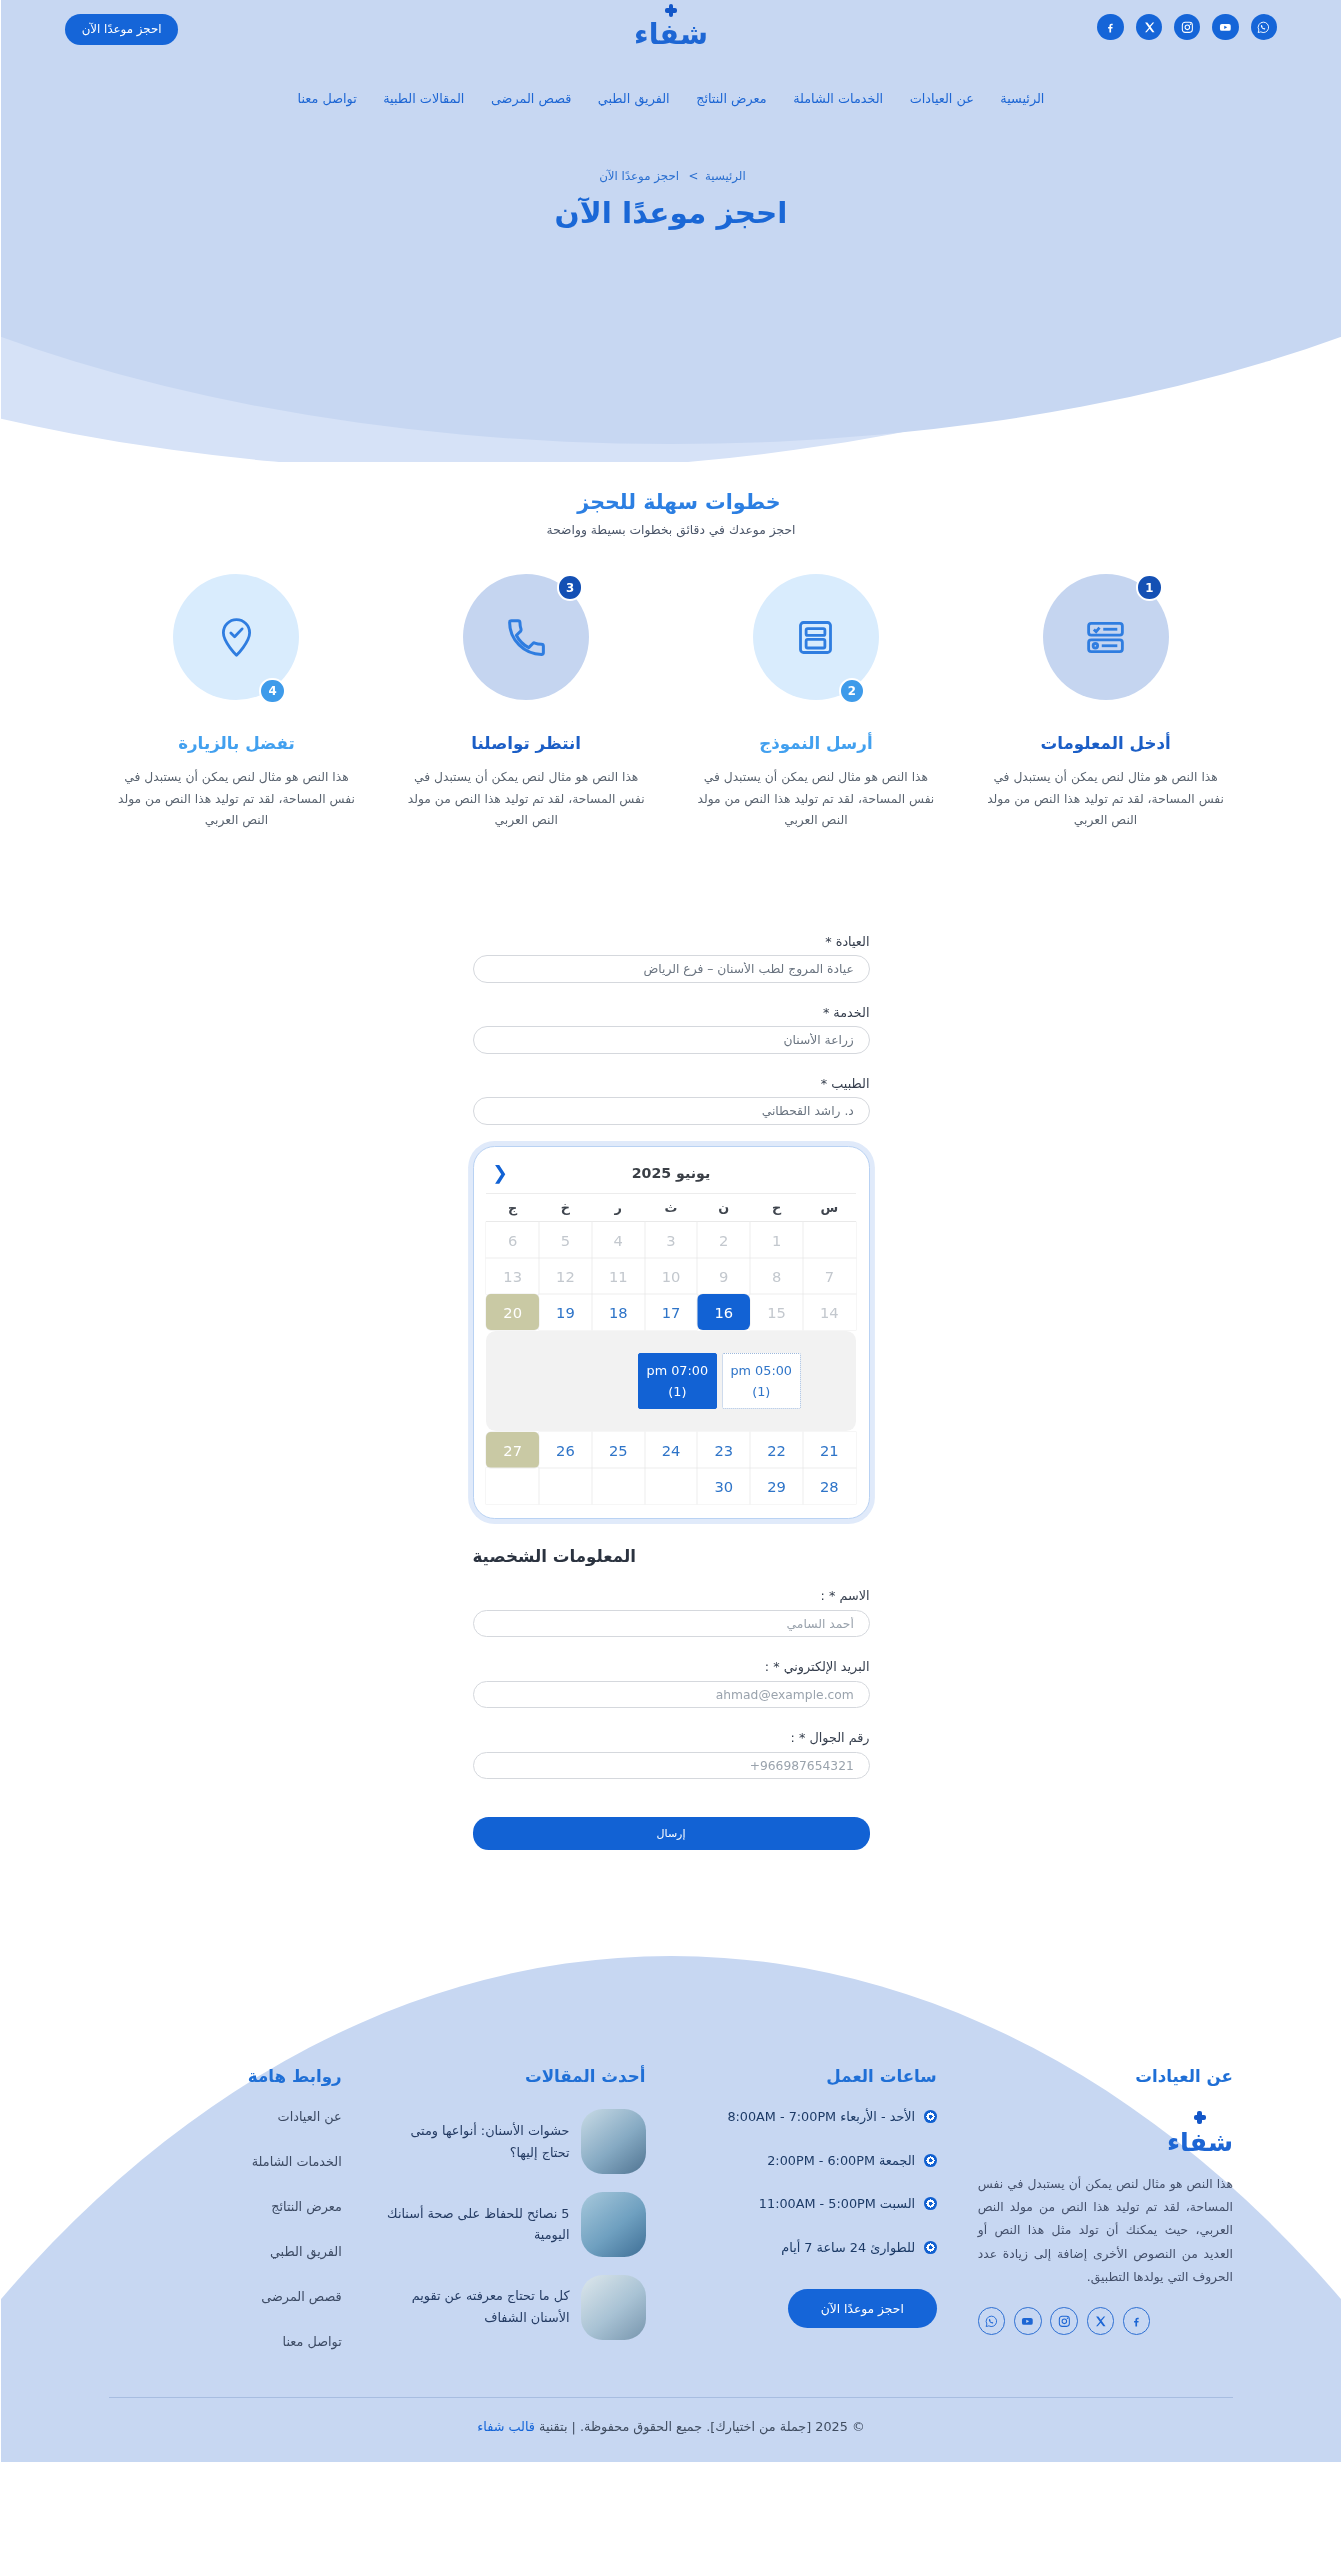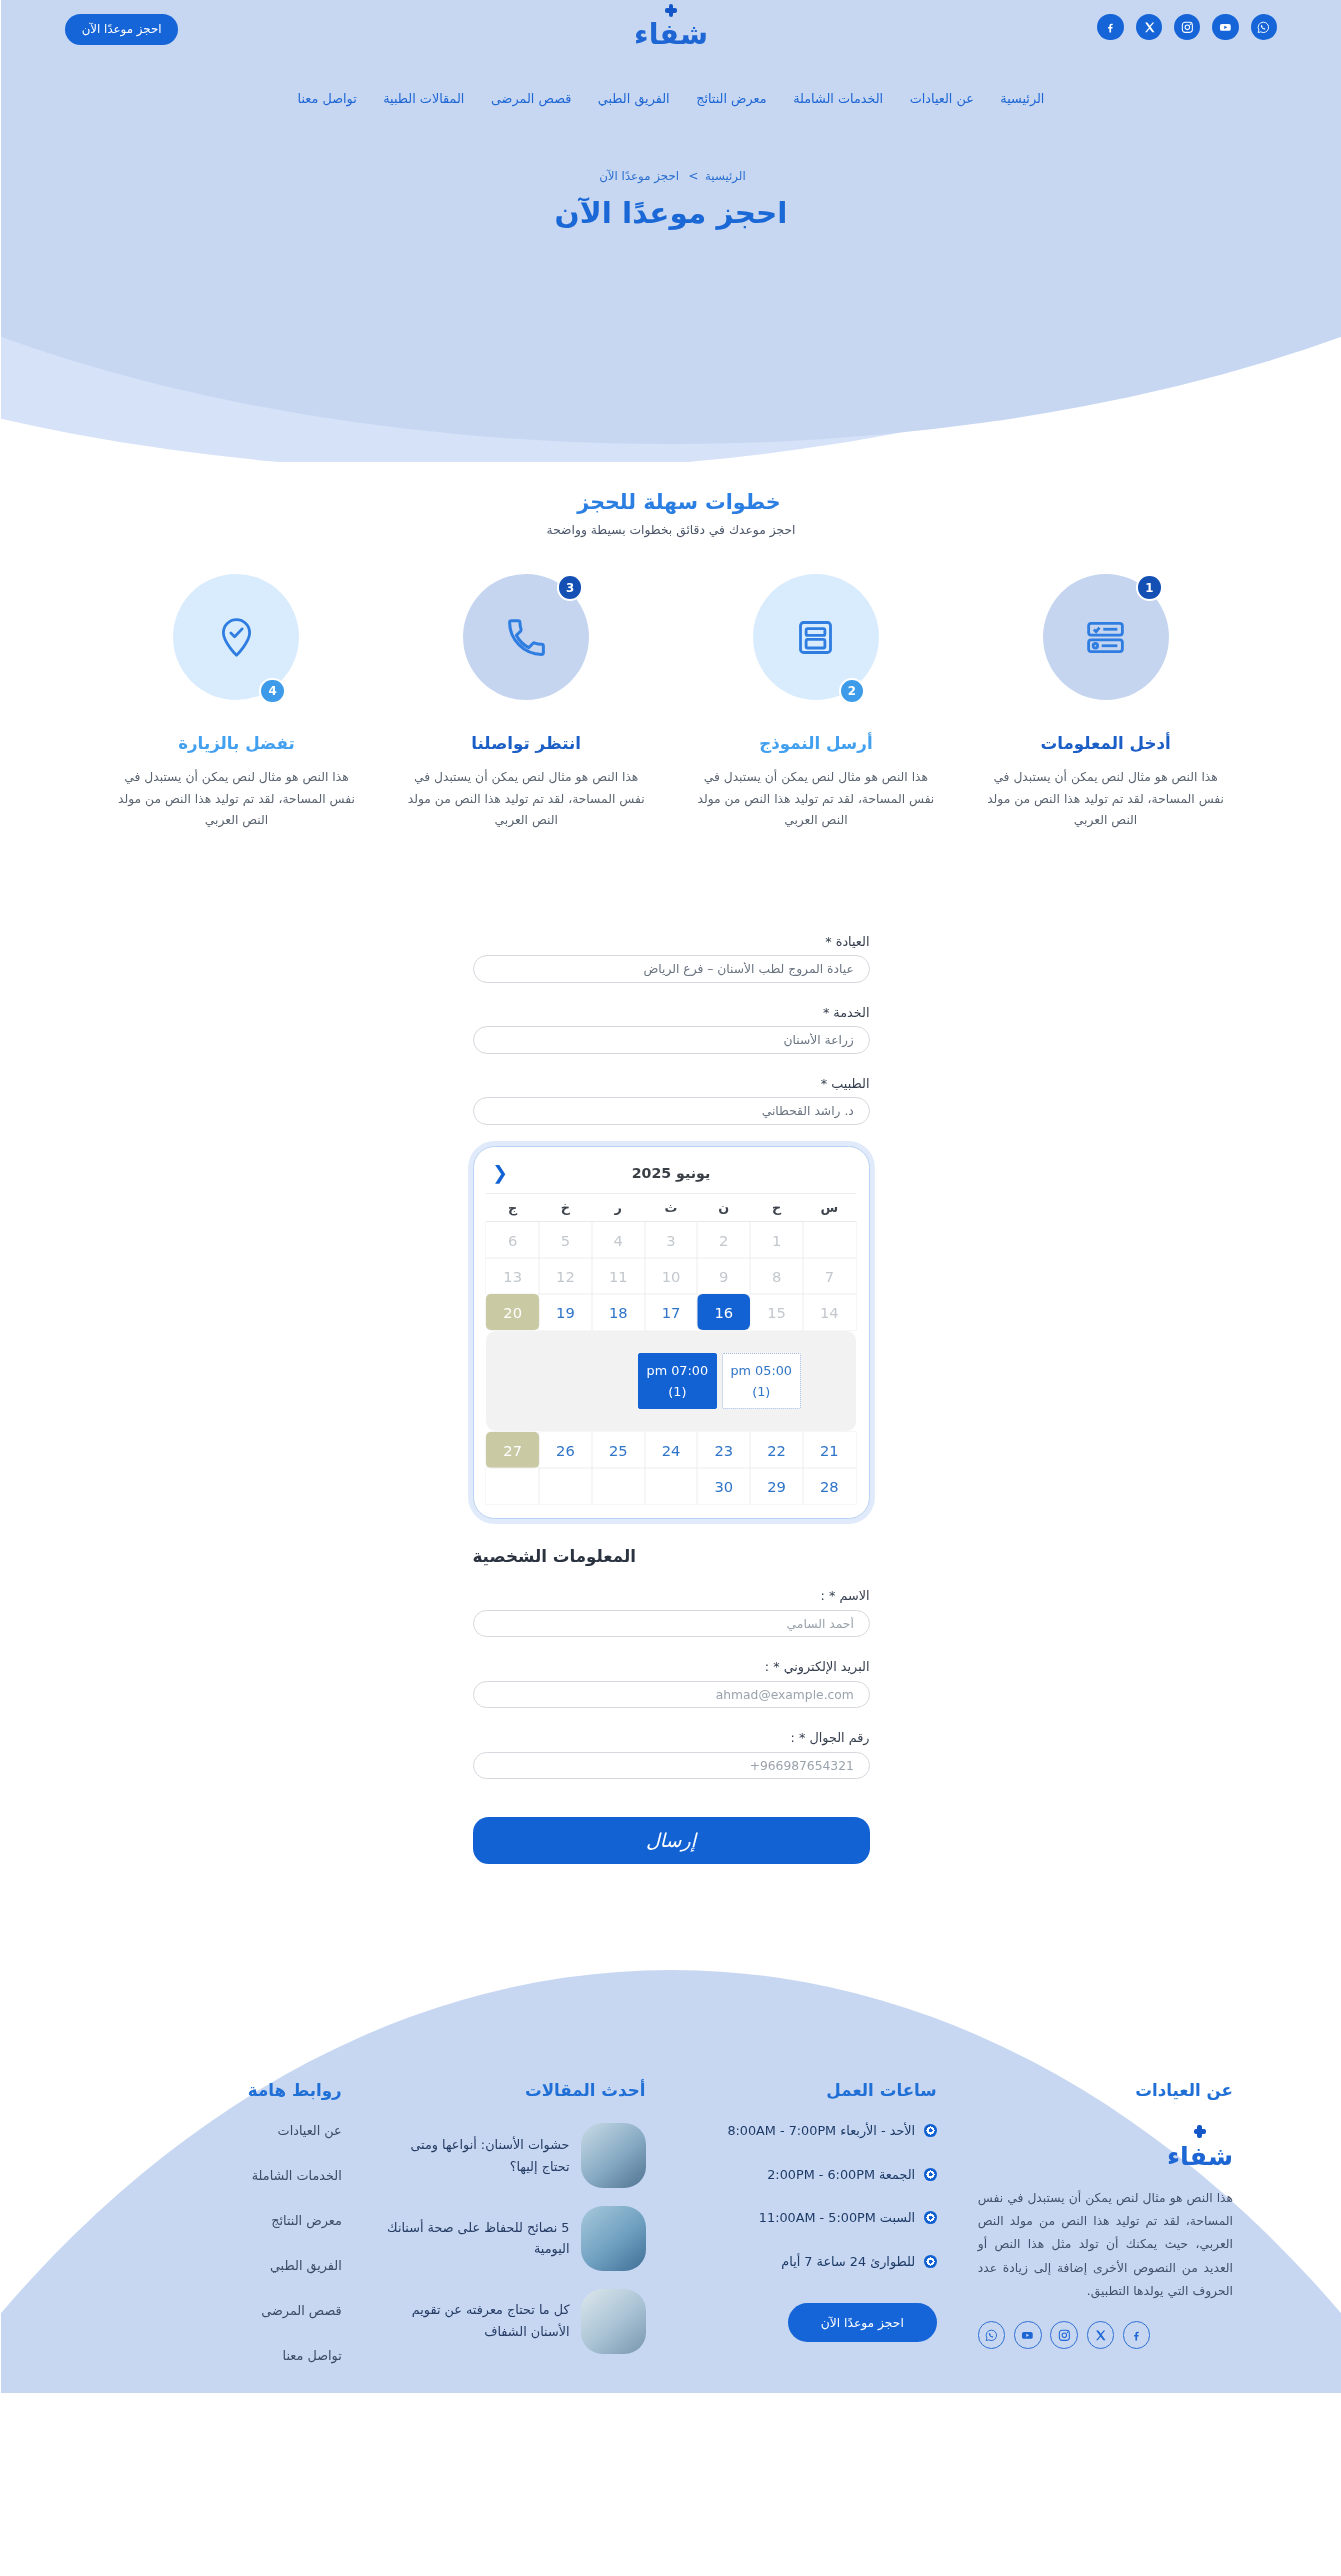--- a/index.html
+++ b/index.html
@@ -93,22 +93,22 @@
   .slots { grid-column:1/-1; background:#f2f2f2; border-radius:9.8px; margin:1px 0;
     height:100px; display:flex; align-items:center; padding-right:55px; gap:4.9px; }
   .slot { width:79px; height:56px; display:flex; flex-direction:column; align-items:center;
     justify-content:center; gap:6px; font-size:12.8px; background:#fff; color:#2e74c8;
     border:1px dotted #9db8dc; border-radius:2px; cursor:pointer; font-family:inherit; }
   .slot--sel { background:#1262d4; color:#fff; border:1px solid #1262d4; }
 
   
   .personal { width:397px; margin:27.5px auto 0; }
   .personal h2 { text-align:left; font-size:16.7px; color:#2b3340; font-weight:bold; margin-bottom:21.6px; }
-  .submit-btn { width:100%; height:47px; background:#1262d4; color:#fff; border:none;
-    border-radius:15.7px; font-size:19px; font-family:inherit; cursor:pointer; margin-top:15.7px;font-style:italic; }
+  .submit-btn { width:100%; height:33px; background:#1262d4; color:#fff; border:none;
+    border-radius:15.7px; font-size:11px; font-family:inherit; cursor:pointer; margin-top:15.7px; }
 
   
   .footer { position:relative; margin-top:69px; overflow:hidden; padding-top:147px; }
   .footer-bg { position:absolute; left:-30%; top:37px; width:160%; height:3143px;
     border-radius:50%; background:#c7d7f2; }
   .footer-inner { position:relative; z-index:2; width:1124px; margin:0 auto; }
   .f-grid { display:grid; grid-template-columns:1.02fr 1fr 1.05fr 0.93fr; gap:41px; }
   .f-col h4 { color:#1f6fd6; font-size:16.7px; font-weight:bold; text-align:right; margin-bottom:23.6px; }
   .f-about { text-align:right; }
   .f-logo { display:inline-flex; flex-direction:column; align-items:center; gap:2.9px; margin-bottom:15.7px; }
@@ -442,15 +442,18 @@
         <a href="#">عن العيادات</a>
         <a href="#">الخدمات الشاملة</a>
         <a href="#">معرض النتائج</a>
         <a href="#">الفريق الطبي</a>
         <a href="#">قصص المرضى</a>
         <a href="#">تواصل معنا</a>
       </div>
 
     </div>
 
+    <div class="f-bottom">
+      <span>© 2025 [جملة من اختيارك]. جميع الحقوق محفوظة. | بتقنية </span><a href="#">قالب شفاء</a>
+    </div>
   </div>
 </footer>
 
 
 </body></html>

